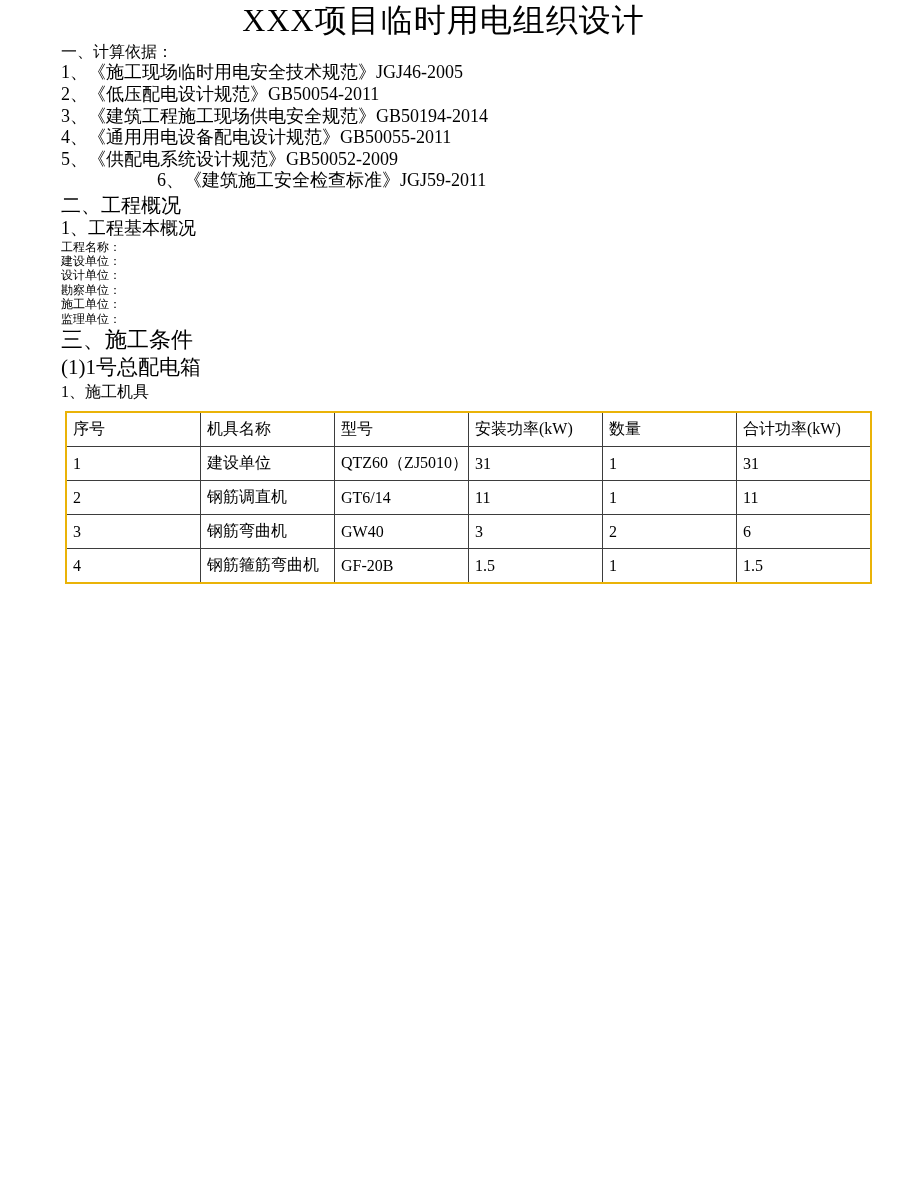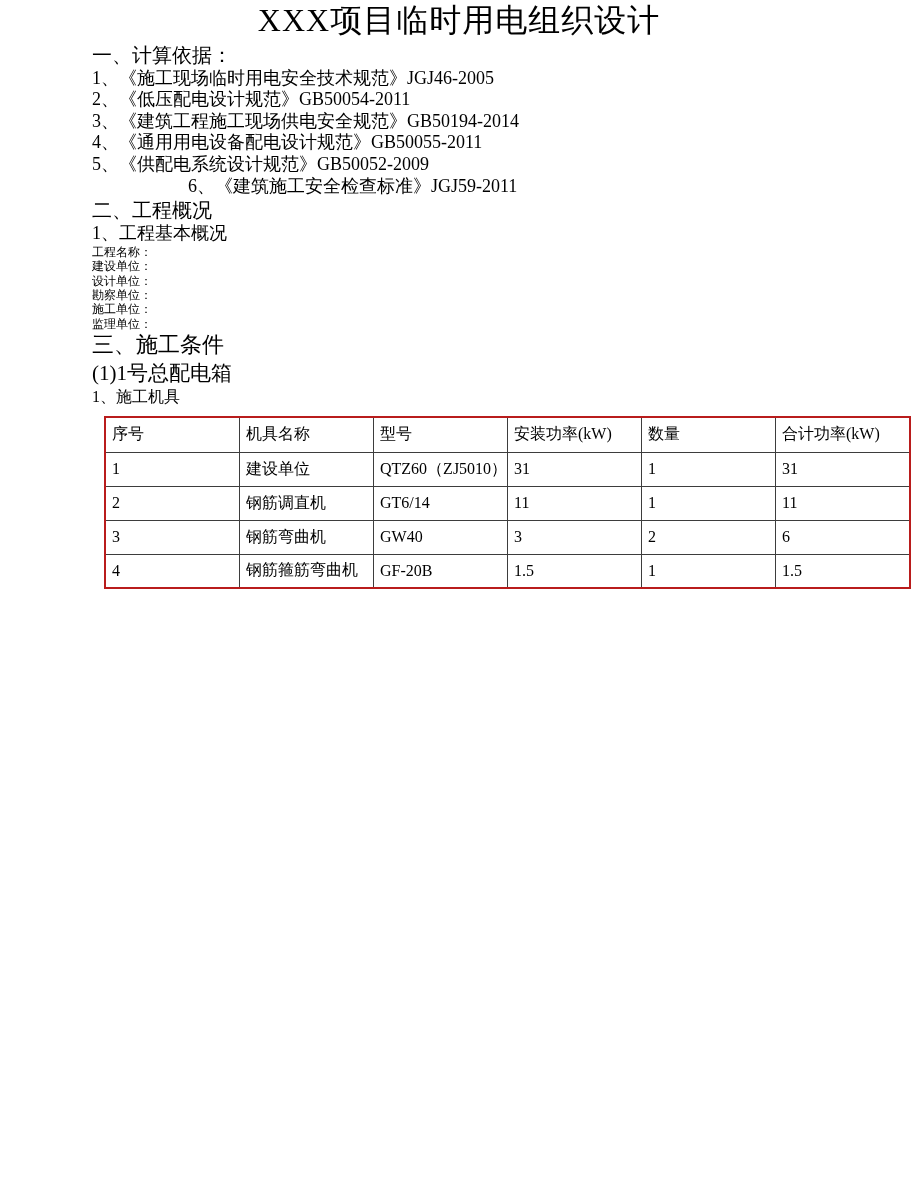--- a/index.html
+++ b/index.html
@@ -9,39 +9,39 @@
   }
   .page {
     position: relative;
     width: 920px;
     height: 1191px;
     margin: 0;
     background: #ffffff;
     color: #000000;
     font-family: "Liberation Serif", "DejaVu Serif", serif;
     box-sizing: border-box;
-    padding: 0 94px 0 92px;
+    padding: 0 94px 0 61px;
     overflow: hidden;
   }
   .page p, .page h1, .page h2, .page h3 {
     margin: 0;
     padding: 0;
     font-weight: normal;
   }
   .doc-title {
     margin-top: 102px;
     font-size: 32px;
     font-weight: bold;
     text-align: center;
     line-height: 1.3;
     letter-spacing: 1px;
   }
   .h-basis {
     margin: 24px 0 0 32px;
-    font-size: 20px;
+    font-size: 16px;
     font-weight: bold;
     line-height: 1.3;
   }
   .basis-item {
     margin: 12px 0 0 52px;
     font-size: 18px;
     line-height: 1.2;
   }
   .basis-item.indent6 {
     margin-left: 96px;
@@ -74,25 +74,25 @@
     font-weight: bold;
     line-height: 1.3;
   }
   .h-tools {
     margin: 12px 0 0 44px;
     font-size: 16px;
     font-weight: bold;
     line-height: 1.2;
   }
   table.tools {
-    margin: 10px 0 0 12px;
+    margin: 10px 0 0 4px;
     border-collapse: collapse;
     table-layout: fixed;
     width: 727px;
-    border: 2px solid #b91c1c;
+    border: 2px solid #eab308;
     font-size: 16px;
   }
   table.tools th, table.tools td {
     border: 1px solid #3d3d3d;
     font-weight: normal;
     text-align: left;
     vertical-align: middle;
     padding: 2px 6px 2px 6px;
     width: 121px;
     overflow: hidden;

